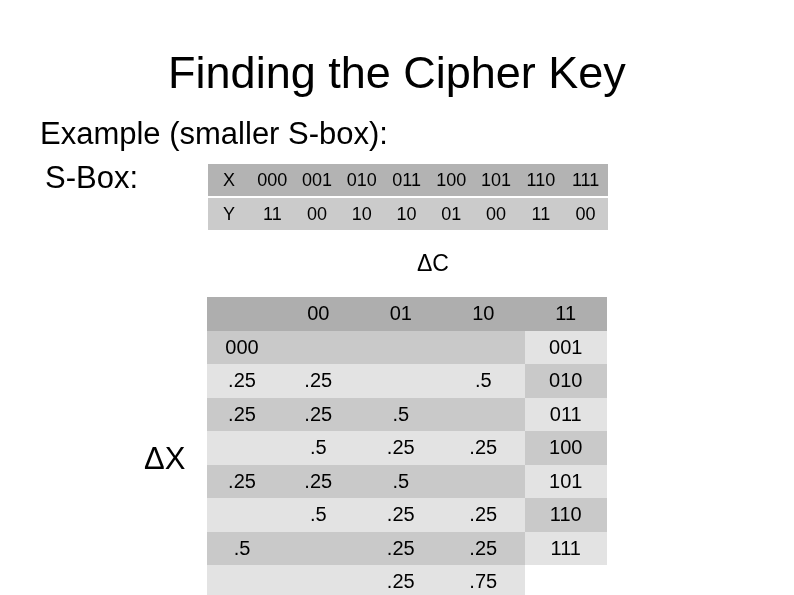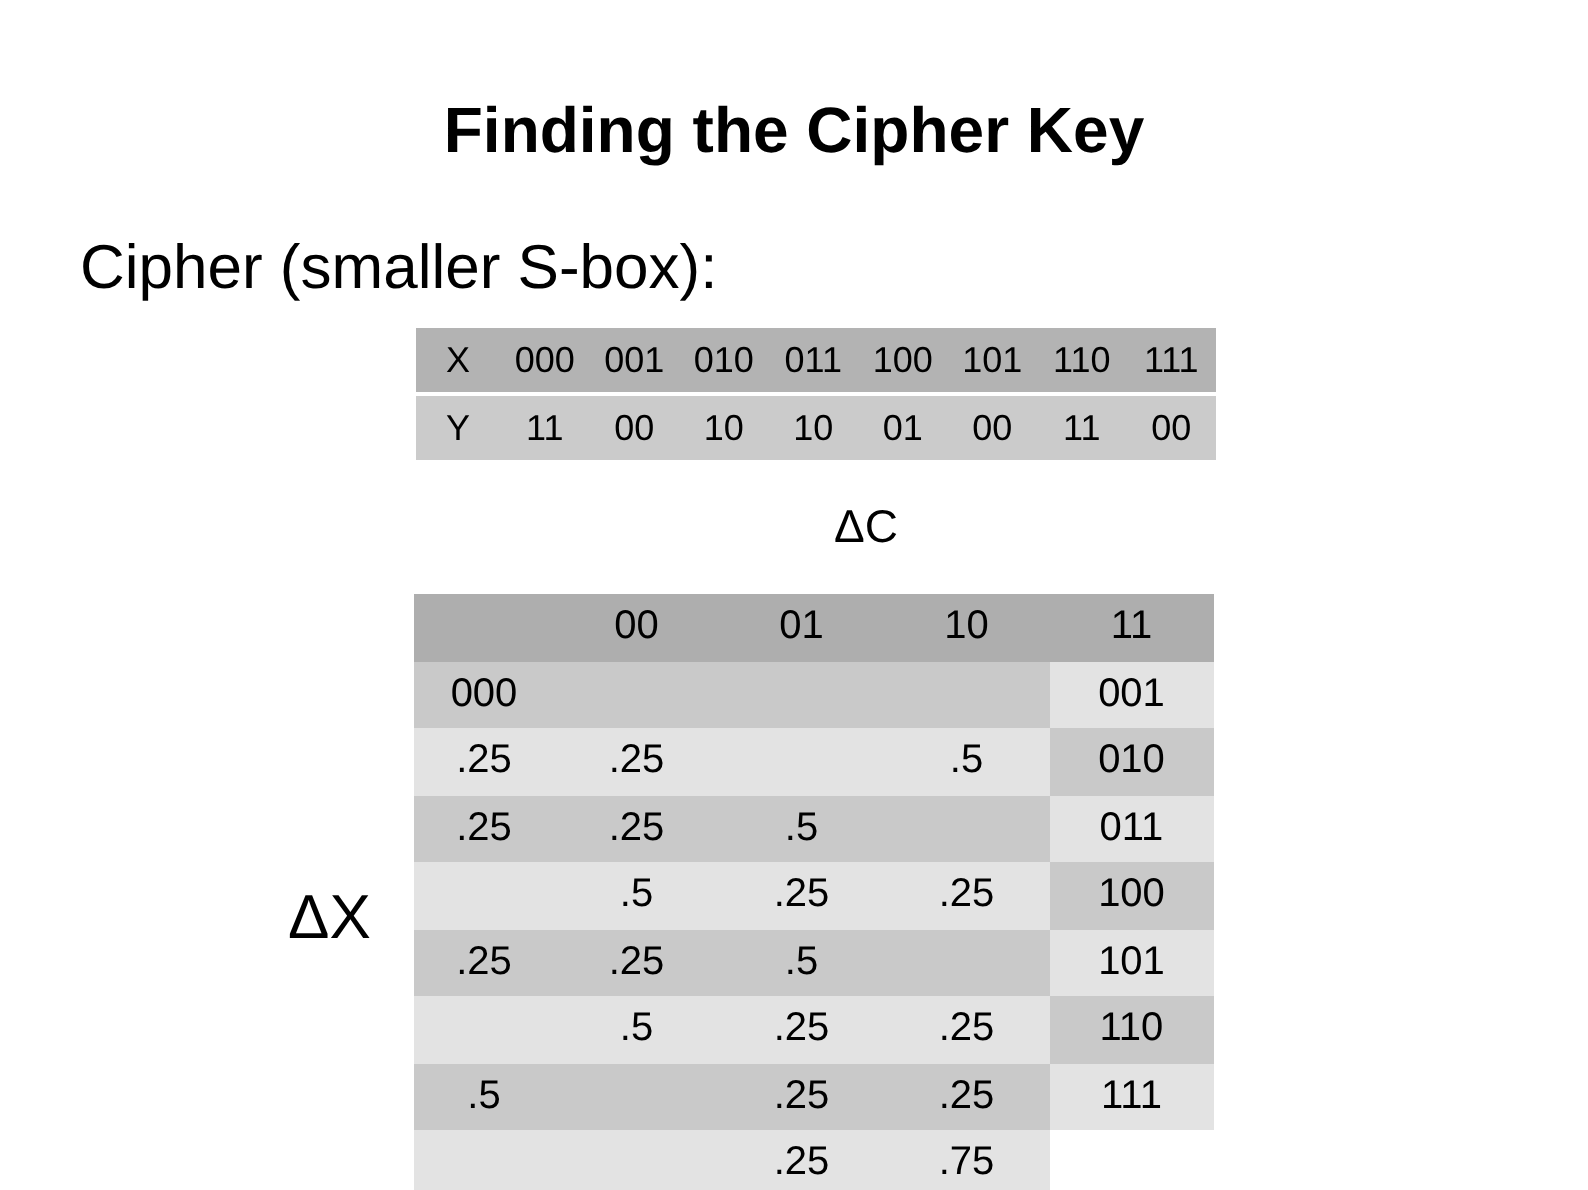--- a/index.html
+++ b/index.html
@@ -3,21 +3,21 @@
 <meta charset="utf-8">
 <style>
   html,body { margin:0; padding:0; }
   .slide {
     position:relative; width:794px; height:595px;
     background:#ffffff; overflow:hidden;
     font-family:"Liberation Sans", sans-serif; color:#000;
   }
   .title {
     position:absolute; top:48px; left:0; width:100%;
-    text-align:center; font-size:32px; line-height:1.1; white-space:nowrap;font-weight:bold;
+    text-align:center; font-size:45px; line-height:1.1; white-space:nowrap;
   }
   .subtitle { position:absolute; top:117px; left:40px; font-size:31px; line-height:1.1; white-space:nowrap; }
   .sbox-label { position:absolute; top:161px; left:45px; font-size:31px; line-height:1.1; }
   .delta-c { position:absolute; top:251px; left:417px; font-size:23px; line-height:1.1; }
   .delta-x { position:absolute; top:406px; left:144px; font-size:31px; line-height:1.1;margin-top:36px; }
 
   .sbox-table {
     position:absolute; left:208px; top:164px;
     display:grid; grid-template-columns:42px repeat(8, 44.75px);
     grid-auto-rows:32px; row-gap:2px; font-size:18px;
@@ -33,21 +33,22 @@
   .hdr { background:#aeaeae; }   
   .med { background:#c9c9c9; }   
   .lgt { background:#e3e3e3; }   
 </style>
 </head>
 <body>
 
 <div class="slide">
 
   <div class="title">Finding the Cipher Key</div>
-  <div class="subtitle">Cipher (smaller S-box):</div>
+  <div class="subtitle">Example (smaller S-box):</div>
+  <div class="sbox-label">S-Box:</div>
 
   <div class="sbox-table">
     <div class="cell rx">X</div>
     <div class="cell rx">000</div>
     <div class="cell rx">001</div>
     <div class="cell rx">010</div>
     <div class="cell rx">011</div>
     <div class="cell rx">100</div>
     <div class="cell rx">101</div>
     <div class="cell rx">110</div>

